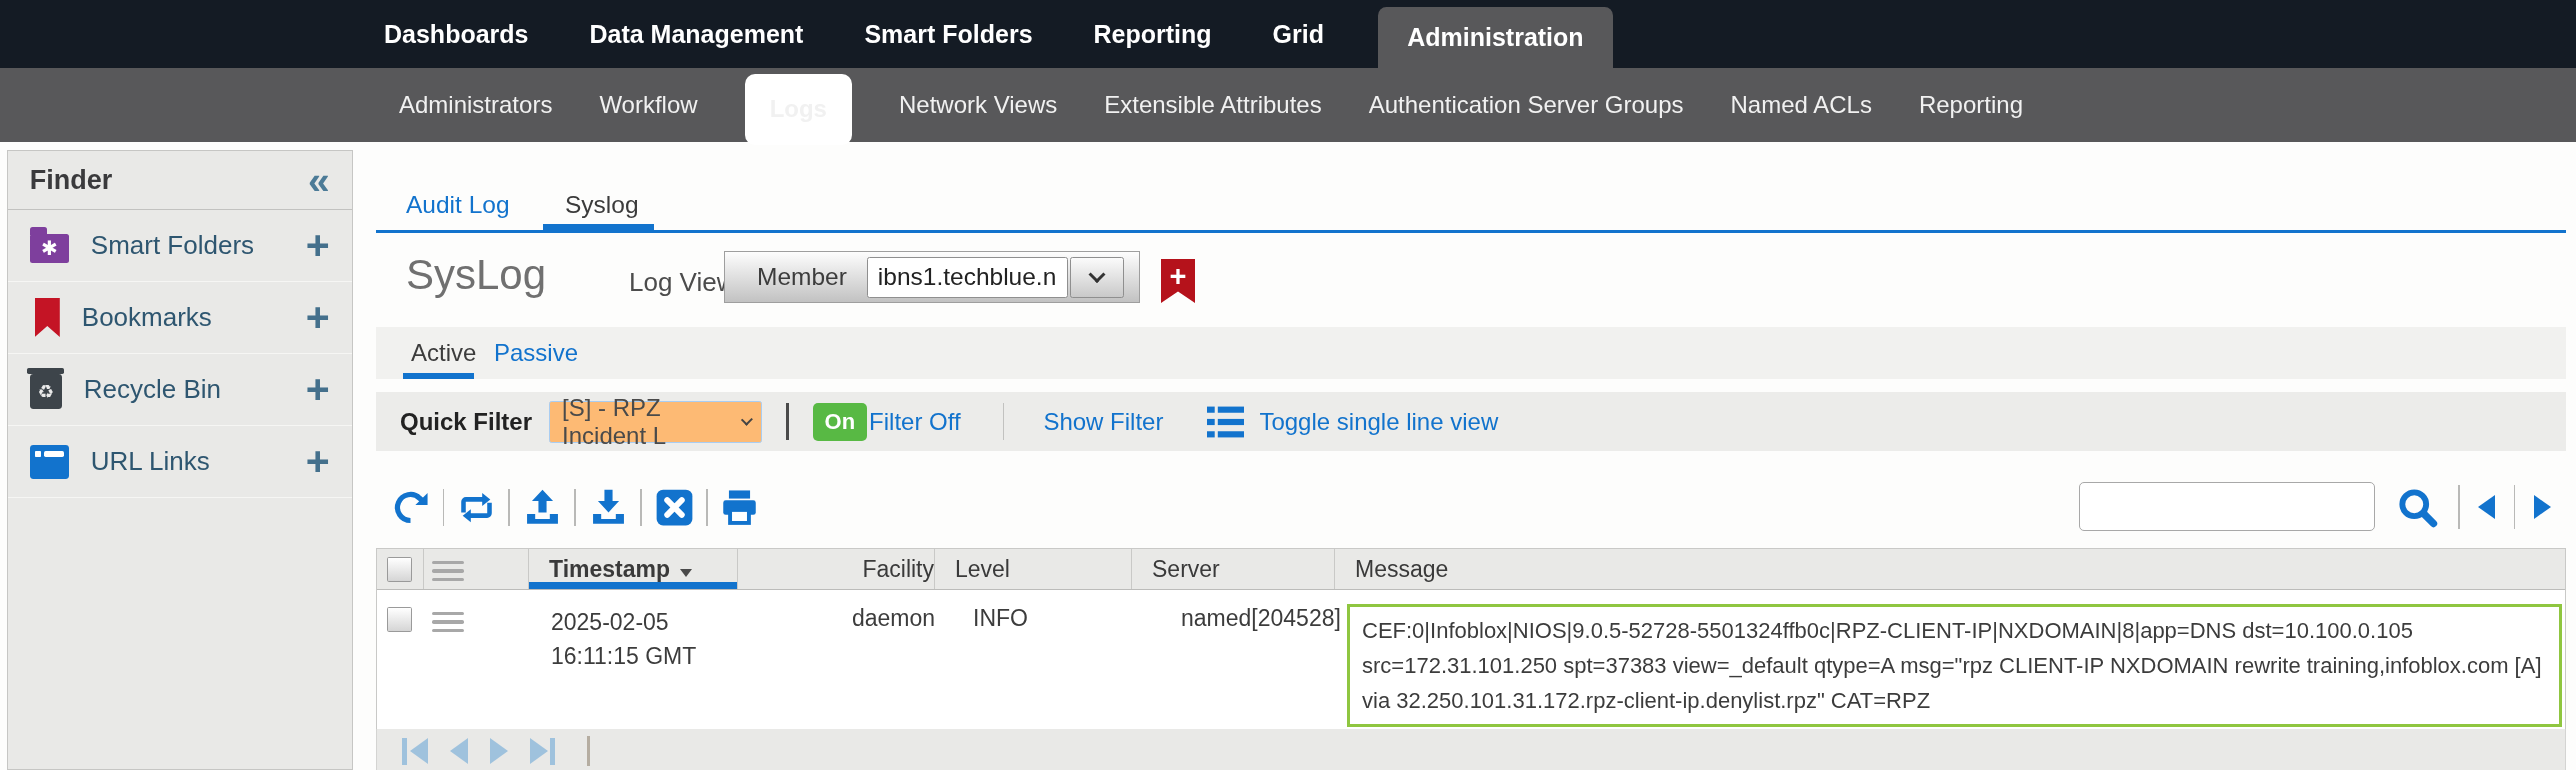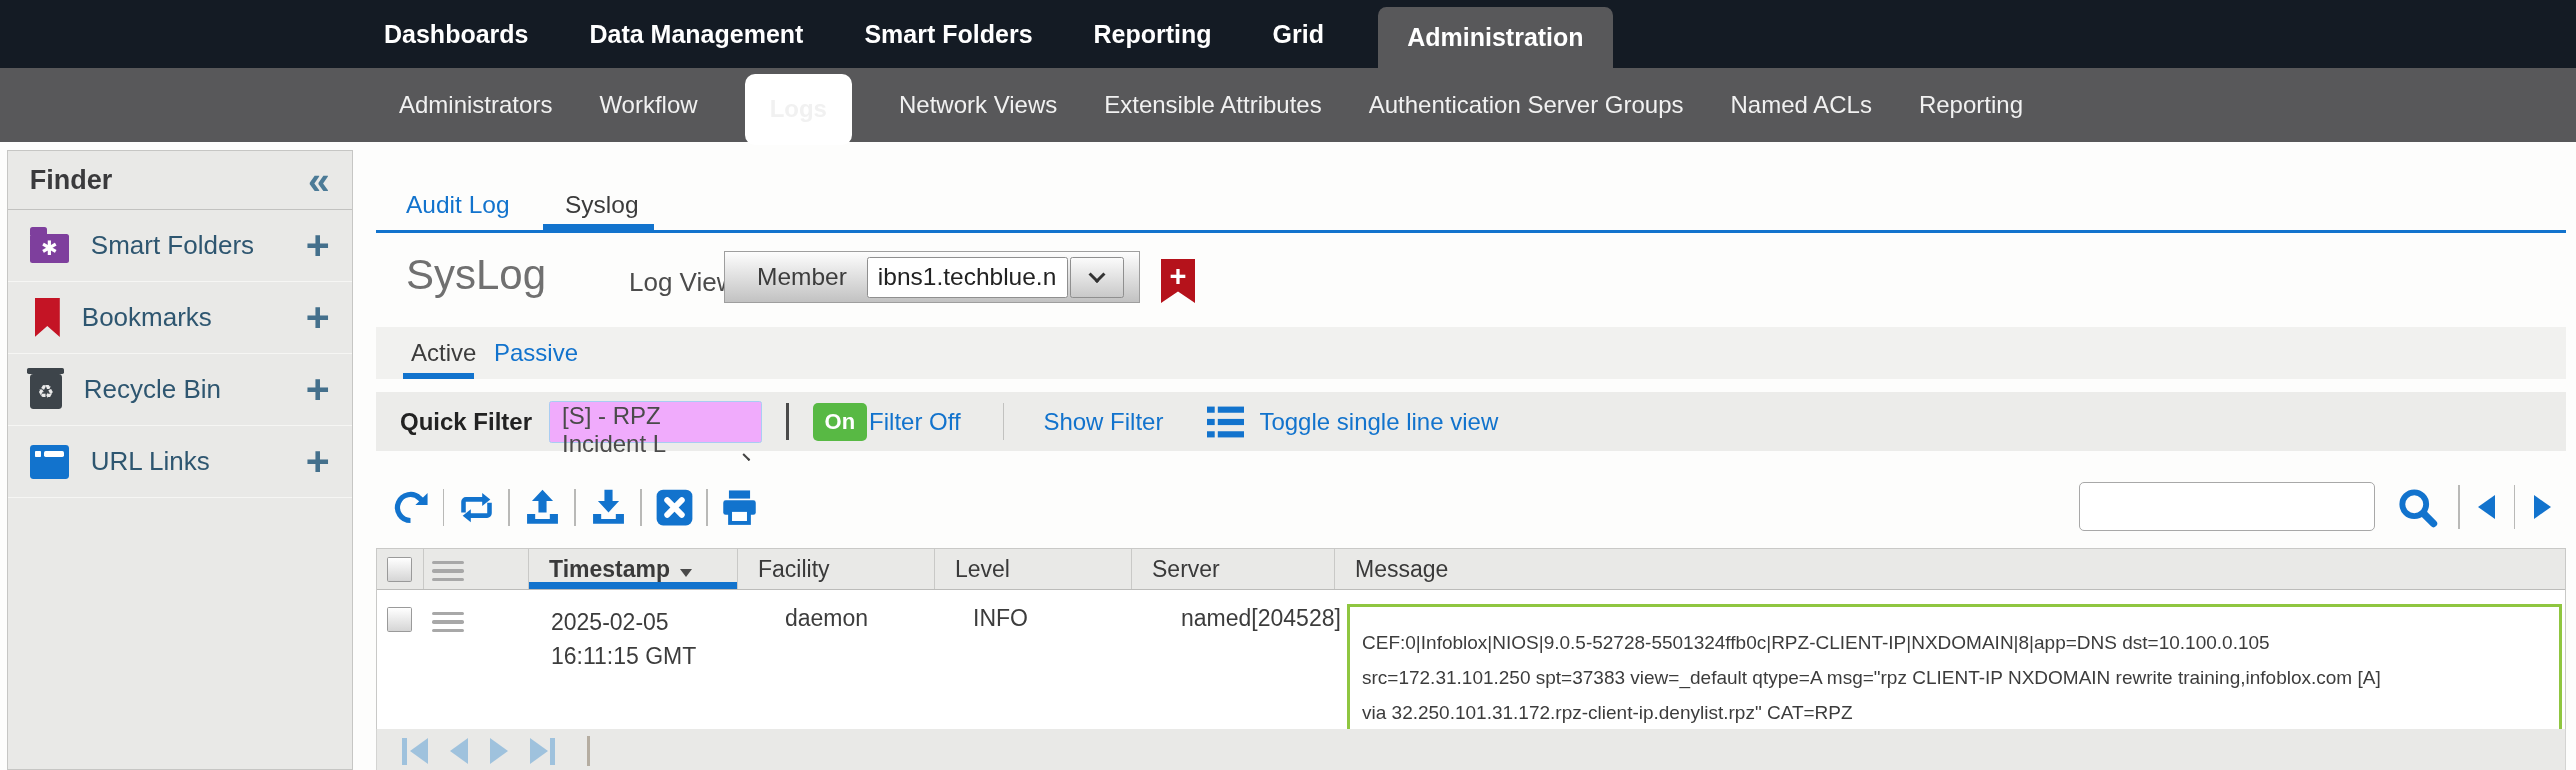--- a/index.html
+++ b/index.html
@@ -76,22 +76,22 @@
     font-size:29px;font-weight:bold;text-align:center;}
 
   .view-tabs{position:absolute;left:0;right:0;top:171px;height:52px;background:#f1f1ef;}
   .vt-active{position:absolute;left:35px;top:12px;font-size:24px;color:#3c3c3c;cursor:pointer;}
   .vt-passive{position:absolute;left:118px;top:12px;font-size:24px;color:#1273cd;cursor:pointer;}
   .vt-bar{position:absolute;left:27px;top:46px;width:71px;height:6px;background:#1273cd;}
 
   .filter-bar{position:absolute;left:0;right:0;top:236px;height:59px;background:#ececea;
     display:flex;align-items:center;padding-left:24px;font-size:24px;}
   .qf-label{font-weight:bold;color:#222;}
-  .qf-select{margin-left:17px;width:213px;height:42px;background:#f0abfc;border:1.7px solid #a9cdf2;
-    border-radius:2.5px;display:flex;align-items:center;padding:0 12px;color:#4a4a4a;cursor:pointer;flex-direction:column;}
+  .qf-select{margin-left:17px;width:213px;height:42px;background:#fdba74;border:1.7px solid #a9cdf2;
+    border-radius:2.5px;display:flex;align-items:center;padding:0 12px;color:#4a4a4a;cursor:pointer;}
   .qf-chev{margin-left:auto;width:9.3px;height:9.3px;border-right:2.5px solid #444;border-bottom:2.5px solid #444;
     transform:rotate(45deg) translateY(-2.5px);}
   .sep-dark{width:2.5px;height:37px;background:#4a4a4a;margin:0 24px;}
   .on-btn{background:#58b944;color:#fff;font-weight:bold;font-size:22px;padding:6px 12px;
     border-radius:5px;cursor:pointer;}
   .link{color:#1273cd;cursor:pointer;white-space:nowrap;}
   .filter-off{margin-left:2px;}
   .sep-light{width:1.7px;height:37px;background:#c2c2c0;margin-left:42px;margin-right:39px;}
   .list-icon{margin-left:44px;display:flex;cursor:pointer;}
   .toggle-view{margin-left:15px;}
@@ -107,41 +107,41 @@
   .tri{width:0;height:0;border-top:12.7px solid transparent;border-bottom:12.7px solid transparent;cursor:pointer;}
   .tri-l{border-right:17px solid #1273cd;}
   .tri-r{border-left:17px solid #1273cd;}
   .mag{margin-left:20px;cursor:pointer;display:flex;}
 
   
   .grid{position:absolute;left:0;top:392px;width:2190px;border:0.8px solid #c9c9c7;background:#fff;}
   .g-head{height:41px;background:#e9e9e7;display:flex;border-bottom:0.8px solid #bcbcba;}
   .g-head .hc{border-right:0.8px solid #c9c9c7;position:relative;font-size:23px;color:#3a3a3a;
     line-height:41px;padding-left:20px;white-space:nowrap;}
-  .c-sel{width:47px;}.c-burger{width:105px;}.c-ts{width:209px;}.c-fac{width:197px;}
+  .c-sel{width:47px;}.c-burger{width:105px;}.c-ts{width:209px;}.c-fac{width:197px;text-align:right;}
   .c-lvl{width:197px;}.c-srv{width:203px;}.c-msg{flex:1;}
   .th-sort{font-weight:bold;}
   .caret{display:inline-block;width:0;height:0;border-left:6.8px solid transparent;
     border-right:6.8px solid transparent;border-top:8.4px solid #4a4a4a;margin-left:10px;}
   .sort-bar{position:absolute;left:0;right:0;bottom:0;height:6.8px;background:#1273cd;}
   .checkbox{width:25px;height:25px;border:1.7px solid #9a9a9a;border-radius:1.7px;
     background:linear-gradient(180deg,#ffffff,#d5d5d5);cursor:pointer;}
   .hd-check{margin:7.6px 0 0 10px;}
   .burger{display:flex;flex-direction:column;gap:5px;cursor:grab;}
   .burger i{display:block;width:32px;height:3.4px;background:#a8a8a8;border-radius:1.7px;}
   .hd-burger{margin:12px 0 0 8.4px;}
   .g-row{height:139px;display:flex;background:#fff;font-size:23px;color:#3c3c3c;}
   .rw-check{margin:17px 0 0 10px;}
   .rw-burger{margin:22px 0 0 8.4px;}
   .cell-ts{padding:15px 0 0 22px;line-height:34px;}
   .cell-fac{padding:15px 0 0 47px;}
   .cell-lvl{padding:15px 0 0 38px;}
   .cell-srv{padding:15px 0 0 49px;}
-  .msg-box{margin:13.5px 3.4px 0 12px;border:3.4px solid #8fc640;padding:18px 12px;
-    font-size:19px;line-height:35px;color:#3c3c3c;}
+  .msg-box{margin:13.5px 3.4px 0 12px;border:3.4px solid #8fc640;padding:6px 12px;
+    font-size:22px;line-height:35px;color:#3c3c3c;}
 
   .pager{position:absolute;left:0;top:573px;width:2190px;height:45px;background:#e9e9e7;
     border:0.8px solid #d4d4d2;border-top:none;display:flex;align-items:center;padding-left:25px;gap:22px;}
   .ptri{width:0;height:0;border-top:13.5px solid transparent;border-bottom:13.5px solid transparent;cursor:pointer;}
   .ptri-l{border-right:18.6px solid #9fc2dd;}
   .ptri-r{border-left:18.6px solid #9fc2dd;}
   .pbar{width:5px;height:27px;background:#9fc2dd;}
   .pg{display:flex;align-items:center;gap:2.5px;cursor:pointer;}
   .psep{width:2.5px;height:30px;background:#b5ada1;margin-left:10px;}
 </style>

